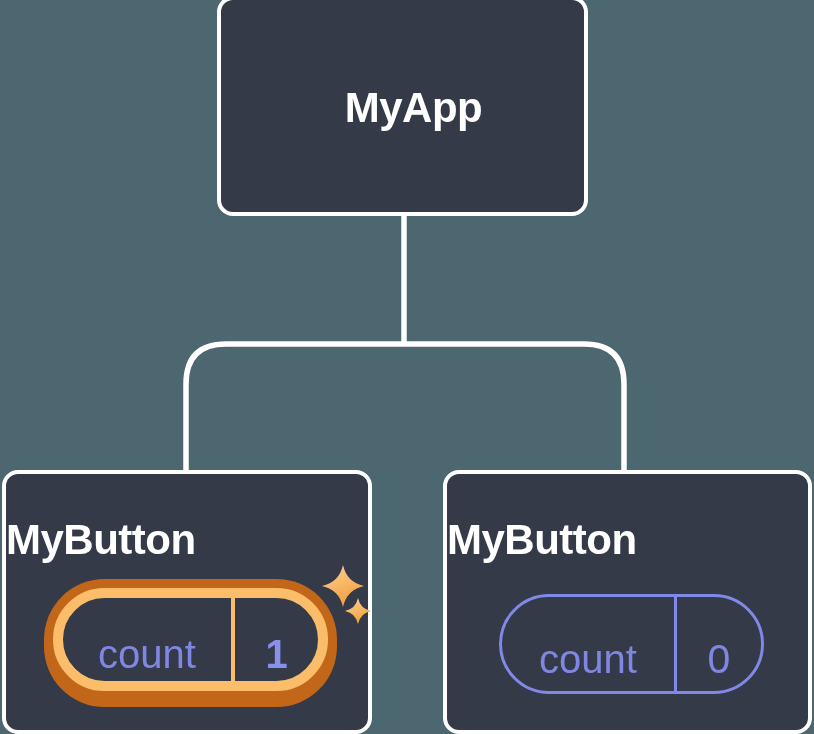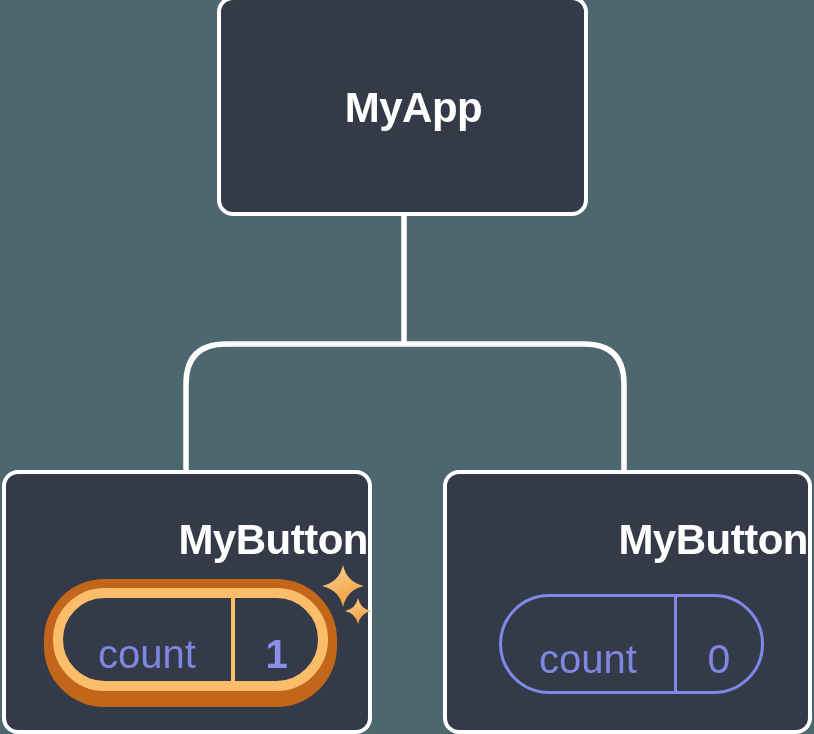--- a/index.html
+++ b/index.html
@@ -52,22 +52,22 @@
   .node-child-left{
     left:2px; top:470px;
     width:370px; height:264px;
   }
   .node-child-right{
     left:443px; top:470px;
     width:369px; height:264px;
   }
   .node-title{
     position:absolute;
-    left:13px; right:0; top:42px;
-    text-align:right;
+    left:0; right:0; top:42px;
+    text-align:left;
     font-size:42px; font-weight:600; letter-spacing:-0.5px;
     color:var(--title-text);
   }
   
   .pill-active{
     position:absolute;
     left:47px; top:114px;
     width:275px; height:103px;
     box-sizing:border-box;
     background:var(--node-fill);

